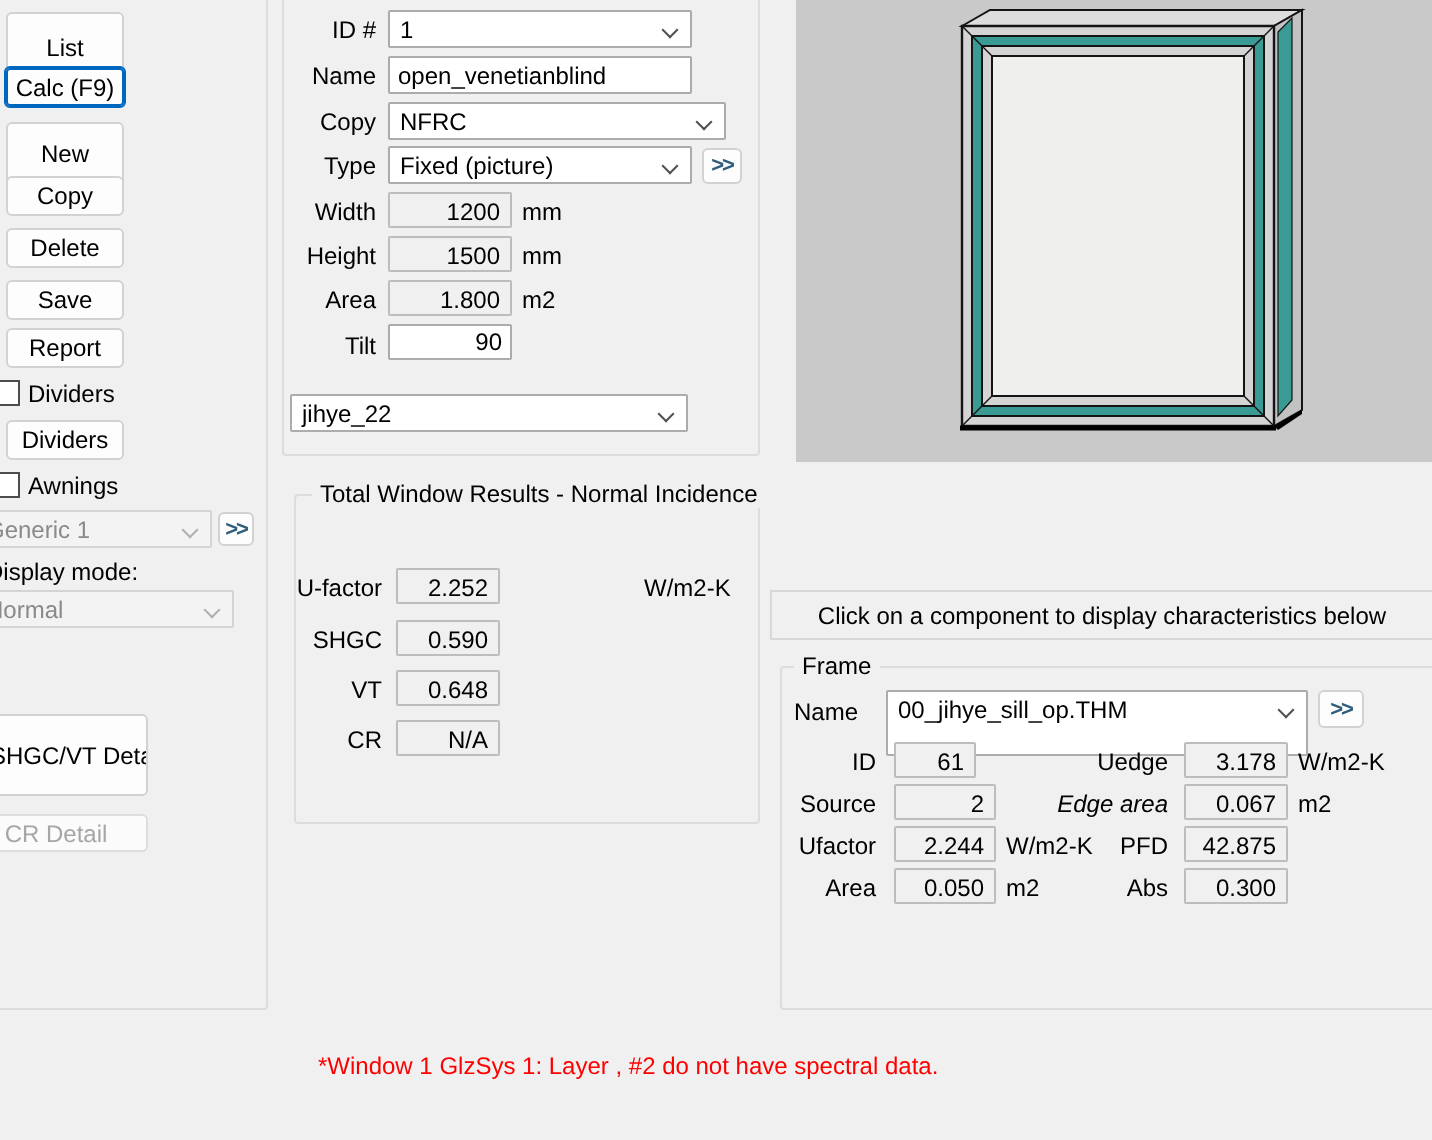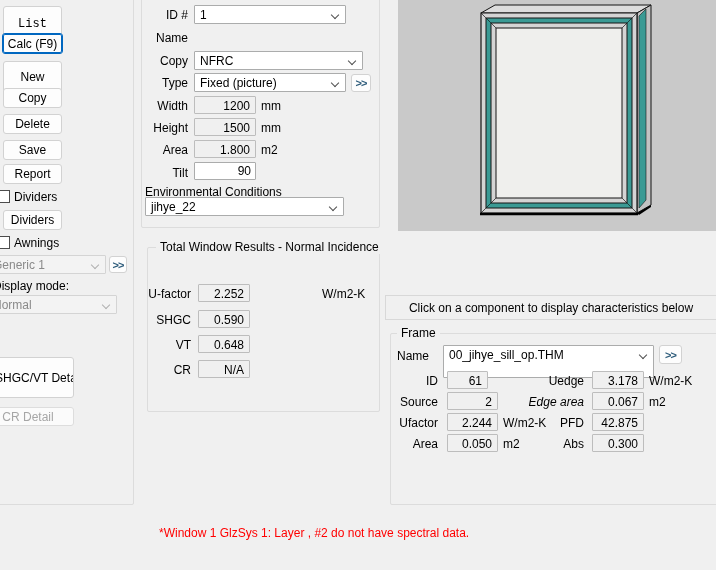--- a/index.html
+++ b/index.html
@@ -56,21 +56,21 @@
     display:flex; align-items:center; justify-content:center; white-space:nowrap;
   }
 </style>
 </head>
 <body>
 
 <div id="screen">
 
   <div class="groupbox" style="left:-20px; top:-20px; width:154px; height:525px;"></div>
 
-  <div class="btn" style="left:3px; top:6px; width:59px; height:36px;font-family:Liberation Mono, monospace;">List</div>
+  <div class="btn" style="left:3px; top:6px; width:59px; height:36px;">List</div>
   <div class="btn focus" style="left:2px; top:33px; width:61px; height:21px;">Calc (F9)</div>
   <div class="btn" style="left:3px; top:61px; width:59px; height:32px;">New</div>
   <div class="btn" style="left:3px; top:88px; width:59px; height:20px;">Copy</div>
   <div class="btn" style="left:3px; top:114px; width:59px; height:20px;">Delete</div>
   <div class="btn" style="left:3px; top:140px; width:59px; height:20px;">Save</div>
   <div class="btn" style="left:3px; top:164px; width:59px; height:20px;">Report</div>
 
   <div class="cbx" style="left:-3px; top:190px;"></div>
   <div class="lbl" style="left:14px; top:190px;">Dividers</div>
 
@@ -96,20 +96,21 @@
 
   <div class="groupbox" style="left:141px; top:-20px; width:239px; height:248px;"></div>
 
   <div class="lbl r" style="left:142px; top:8px; width:46px;">ID #</div>
   <div class="combo" style="left:194px; top:5px; width:152px; height:19px;">
     <span>1</span>
     <span class="cv"></span>
   </div>
 
   <div class="lbl r" style="left:142px; top:31px; width:46px;">Name</div>
+  <input class="txt" style="left: 194px; top: 28px; width: 152px; height: 19px;" value="open_venetianblind">
 
   <div class="lbl r" style="left:142px; top:54px; width:46px;">Copy</div>
   <div class="combo" style="left:194px; top:51px; width:169px; height:19px;">
     <span>NFRC</span>
     <span class="cv"></span>
   </div>
 
   <div class="lbl r" style="left:142px; top:76px; width:46px;">Type</div>
   <div class="combo" style="left:194px; top:73px; width:152px; height:19px;">
     <span>Fixed (picture)</span>
@@ -125,21 +126,20 @@
   <div class="ro" style="left:194px; top:118px; width:62px; height:18px;">1500</div>
   <div class="lbl" style="left:261px; top:121px;">mm</div>
 
   <div class="lbl r" style="left:142px; top:143px; width:46px;">Area</div>
   <div class="ro" style="left:194px; top:140px; width:62px; height:18px;">1.800</div>
   <div class="lbl" style="left:261px; top:143px;">m2</div>
 
   <div class="lbl r" style="left:142px; top:166px; width:46px;">Tilt</div>
   <input class="txt" style="left: 194px; top: 162px; width: 62px; height: 18px; text-align: right;" value="90">
 
-  <div class="lbl" style="left:145px; top:185px;">Environmental Conditions</div>
   <div class="combo" style="left:145px; top:197px; width:199px; height:19px;">
     <span>jihye_22</span>
     <span class="cv"></span>
   </div>
 
   <div class="groupbox" style="left:147px; top:247px; width:233px; height:165px;">
     <div class="gb-title" style="left:8px;">Total Window Results - Normal Incidence</div>
   </div>
 
   <div class="lbl r" style="left:146px; top:287px; width:45px;">U-factor</div>

